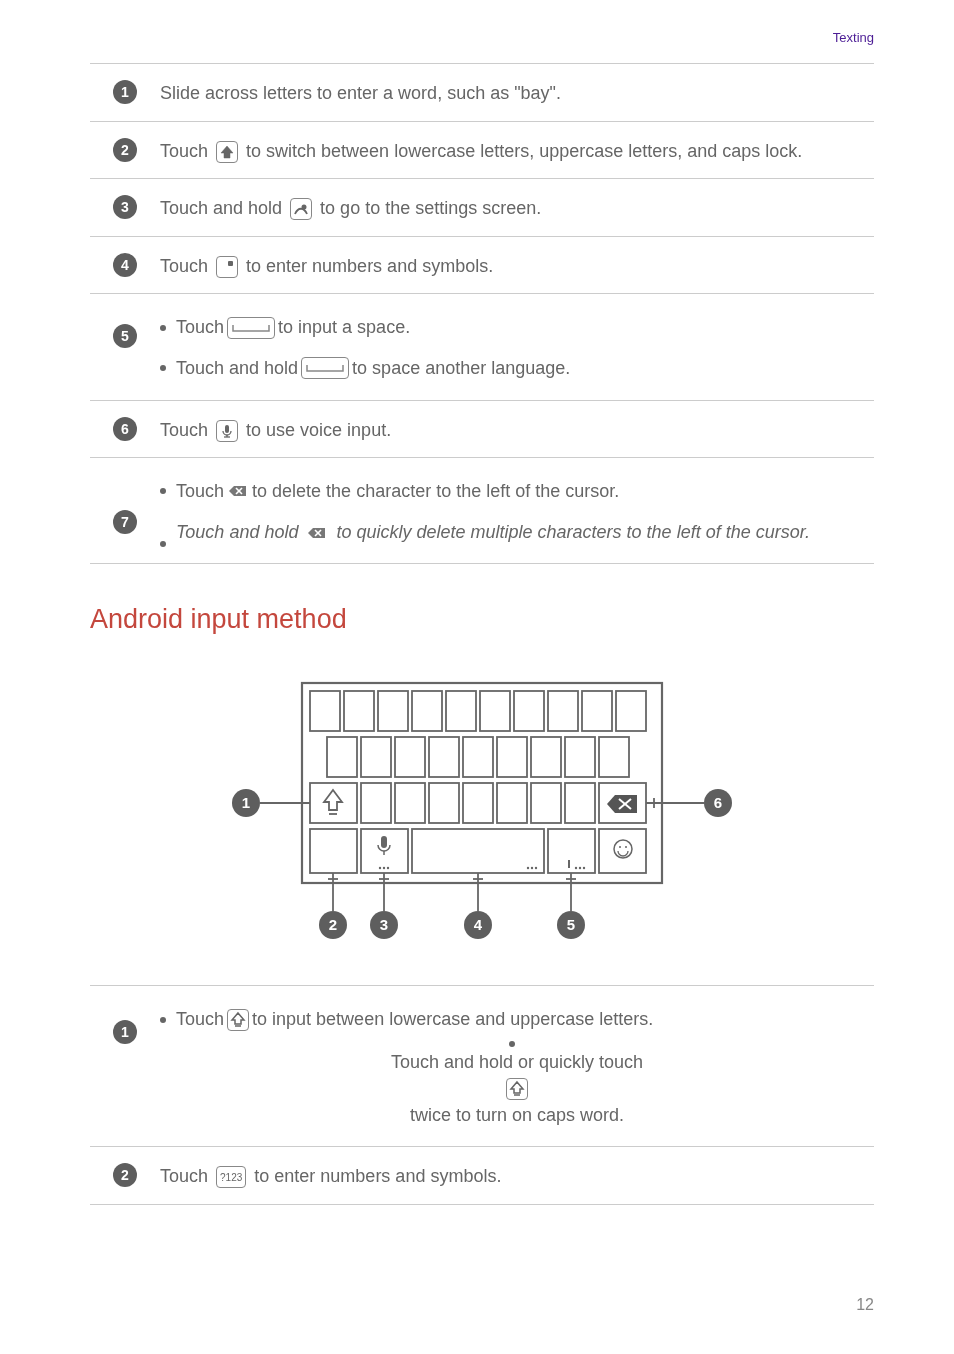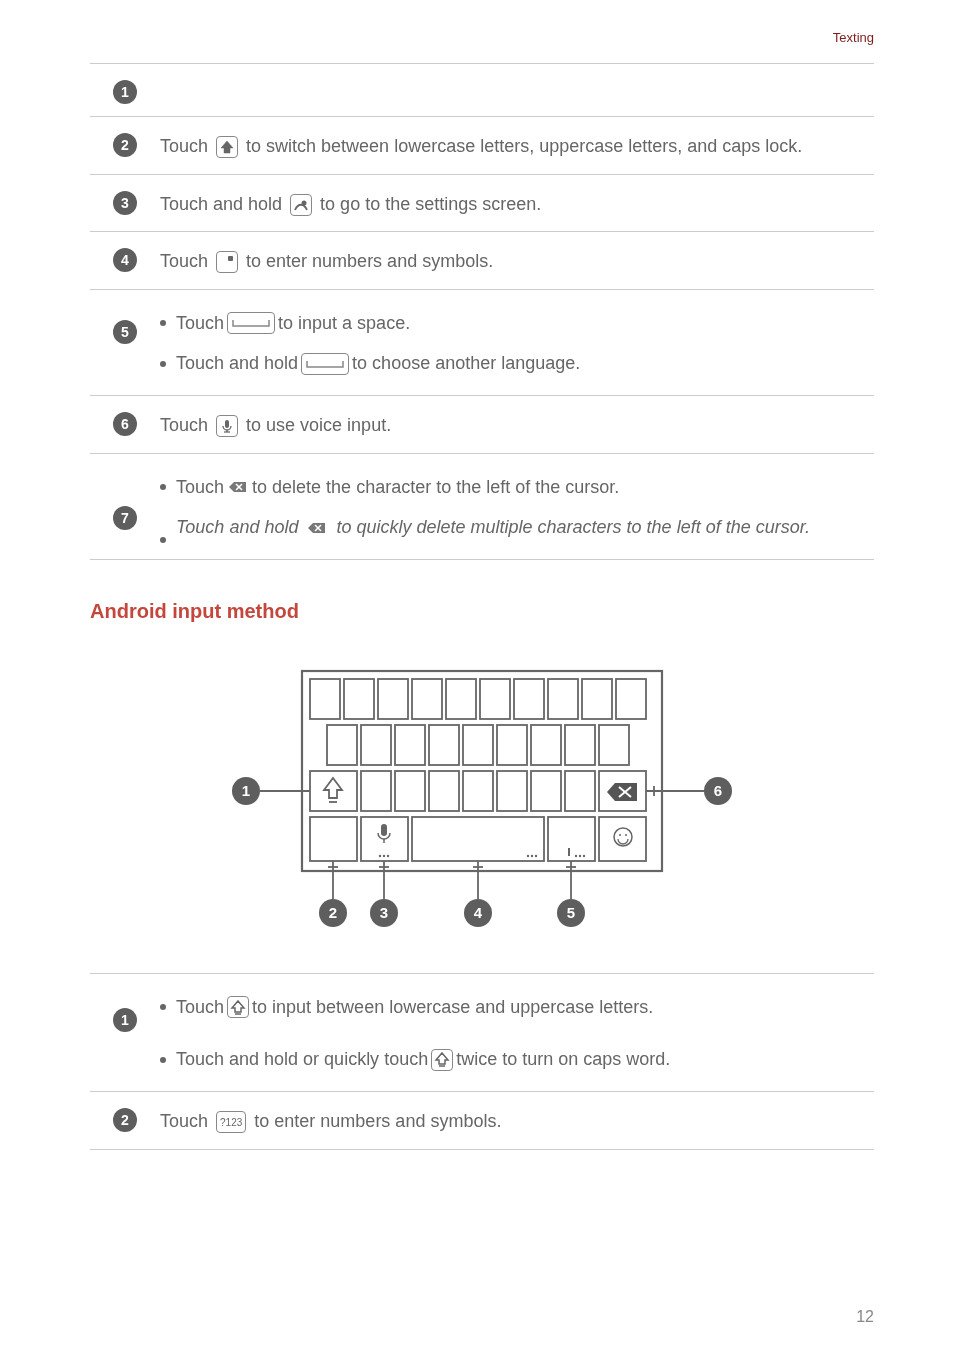--- a/index.html
+++ b/index.html
@@ -8,21 +8,21 @@
     height: 1354px;
     background: #fff;
     font-family: Arial, Helvetica, sans-serif;
     color: #666;
     padding: 30px 80px 30px 90px;
     position: relative;
   }
   .header-text {
     text-align: right;
     font-size: 13px;
-    color: #7f1d1d;
+    color: #4c1d95;
     margin-bottom: 18px;
   }
   .table-wrap {
     border-top: 1px solid #ccc;
     margin-bottom: 40px;
   }
   .row {
     display: flex;
     border-bottom: 1px solid #ccc;
     padding: 12px 0;
@@ -62,33 +62,33 @@
   .bullet {
     width: 6px;
     height: 6px;
     border-radius: 50%;
     background: #666;
     margin-right: 10px;
     flex-shrink: 0;
   }
   .section-heading {
     color: #c4473d;
-    font-size: 20px;
-    font-weight: bold;
+    font-size: 27px;
+    font-weight: normal;
     margin: 30px 0 40px 0;
   }
   .kbd-figure {
     display: flex;
     justify-content: center;
     margin-bottom: 30px;
   }
   .kbd-svg { display: block; }
   .page-num {
     position: absolute;
-    bottom: 28px;
+    bottom: 40px;
     right: 80px;
     font-size: 16px;
     color: #888;
   }
   
   .ikey {
     display: inline-flex;
     align-items: center;
     justify-content: center;
     vertical-align: middle;
@@ -137,20 +137,21 @@
 </svg>
 
 <div class="header-text">Texting</div>
 
 <div class="table-wrap">
 
   <div class="row">
     <div class="num-col">
         <div class="num-badge">1</div>
       </div>
+    <div class="content-col">Slide across letters to enter a word, such as "bay".</div>
   </div>
 
   <div class="row">
     <div class="num-col" style="align-items:center;">
         <div class="num-badge">2</div>
       </div>
     <div class="content-col">
       <span>Touch </span><span class="ikey">
           <svg width="16" height="16">
             <use href="#ic-shift-arrow"></use>
@@ -201,21 +202,21 @@
           <span> to input a space.</span>
         </div>
       <div class="bullet-line" style="margin-top:10px;">
           <span class="bullet"></span>
           <span>Touch and hold </span>
           <span class="ikey wide">
             <svg width="40" height="10">
               <path d="M2 2 L2 8 L38 8 L38 2" fill="none" stroke="#888" stroke-width="1.5"></path>
             </svg>
           </span>
-          <span> to choose another language.</span>
+          <span> to space another language.</span>
         </div>
     </div>
   </div>
 
   <div class="row">
     <div class="num-col">
         <div class="num-badge">6</div>
       </div>
     <div class="content-col">
       <span>Touch </span><span class="ikey">
@@ -386,21 +387,21 @@
       <div class="bullet-line">
           <span class="bullet"></span>
           <span>Touch </span>
           <span class="ikey">
             <svg width="16" height="17">
               <use href="#ic-shift-outline"></use>
             </svg>
           </span>
           <span> to input between lowercase and uppercase letters.</span>
         </div>
-      <div class="bullet-line" style="margin-top:22px;">
+      <div class="bullet-line" style="margin-top:6px;flex-direction:column;">
           <span class="bullet"></span>
           <span>Touch and hold or quickly touch </span>
           <span class="ikey">
             <svg width="16" height="17">
               <use href="#ic-shift-outline"></use>
             </svg>
           </span>
           <span> twice to turn on caps word.</span>
         </div>
     </div>

